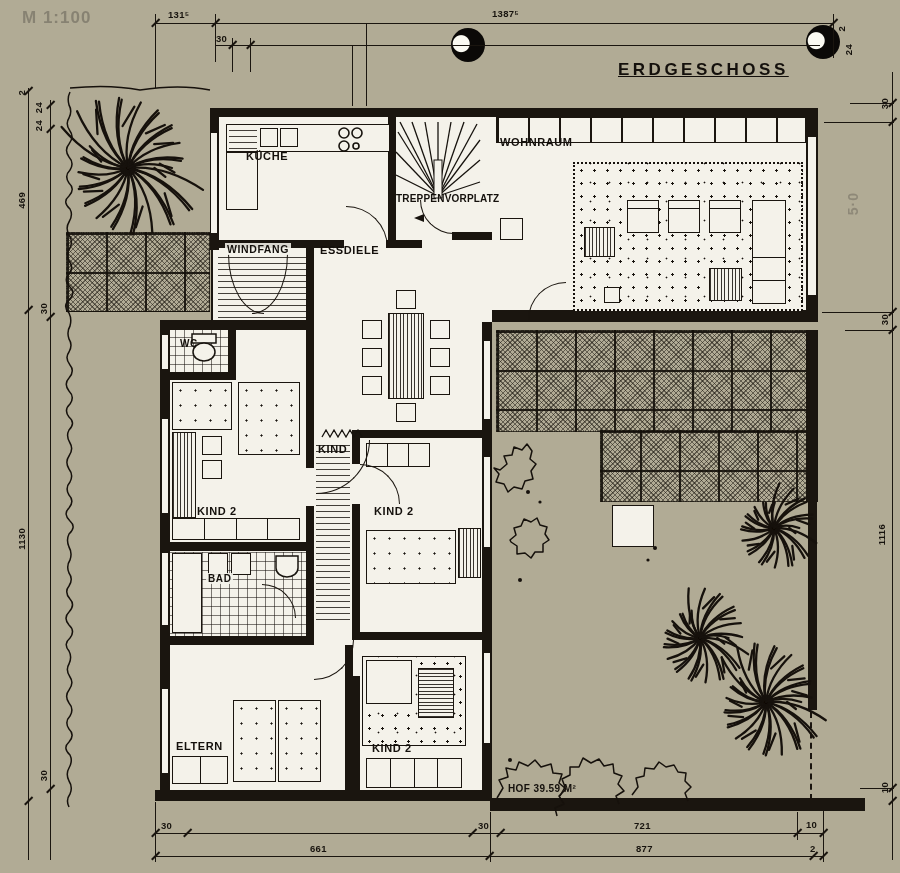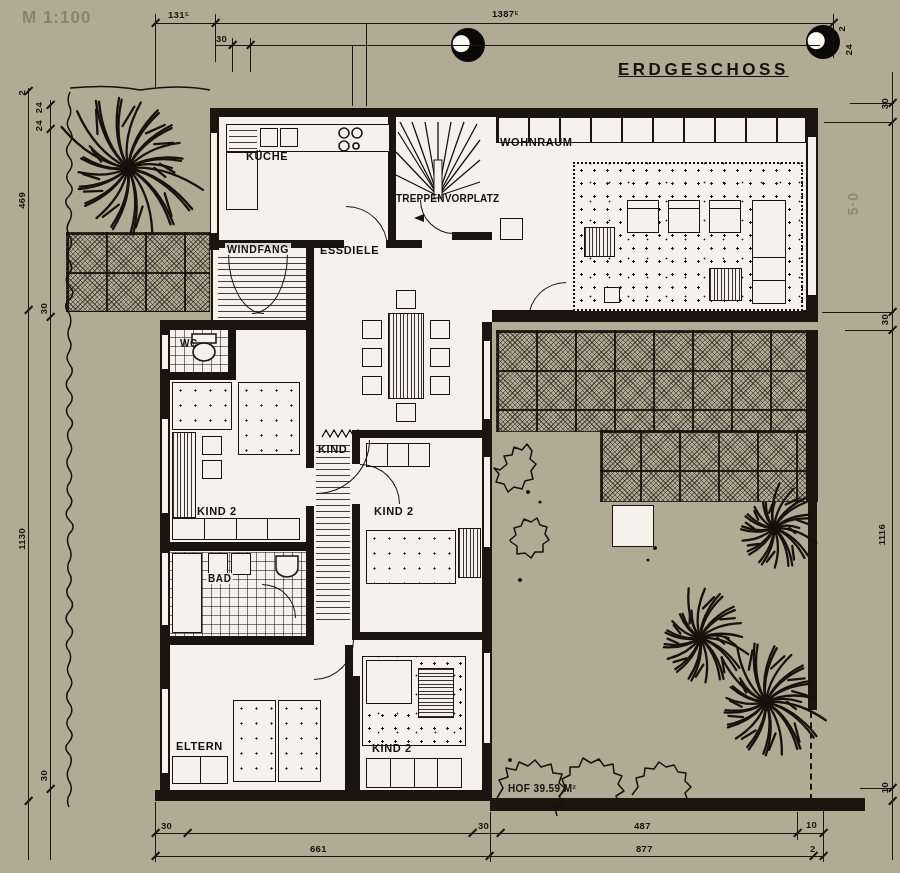--- a/index.html
+++ b/index.html
@@ -344,21 +344,21 @@
   <div class="tick" style="left:467px;top:832px;"></div>
   <div class="tick" style="left:495px;top:832px;"></div>
   <div class="tick" style="left:792px;top:832px;"></div>
   <div class="tick" style="left:818px;top:832px;"></div>
   <div class="tick" style="left:150px;top:855px;"></div>
   <div class="tick" style="left:484px;top:855px;"></div>
   <div class="tick" style="left:808px;top:855px;"></div>
   <div class="tick" style="left:818px;top:855px;"></div>
   <div class="dim" style="left:161px;top:820px;">30</div>
   <div class="dim" style="left:478px;top:820px;">30</div>
-  <div class="dim" style="left:634px;top:820px;">487</div>
+  <div class="dim" style="left:634px;top:820px;">721</div>
   <div class="dim" style="left:806px;top:819px;">10</div>
   <div class="dim" style="left:310px;top:843px;">661</div>
   <div class="dim" style="left:636px;top:843px;">877</div>
   <div class="dim" style="left:810px;top:843px;">2</div>
   <div class="dline" style="left:155px;top:802px;width:1.2px;height:60px;"></div>
   <div class="dline" style="left:490px;top:812px;width:1.2px;height:50px;"></div>
   <div class="dline" style="left:797px;top:812px;width:1.2px;height:28px;"></div>
   <div class="dline" style="left:823px;top:800px;width:1.2px;height:62px;"></div>
 
   <svg class="organic" width="900" height="873">

